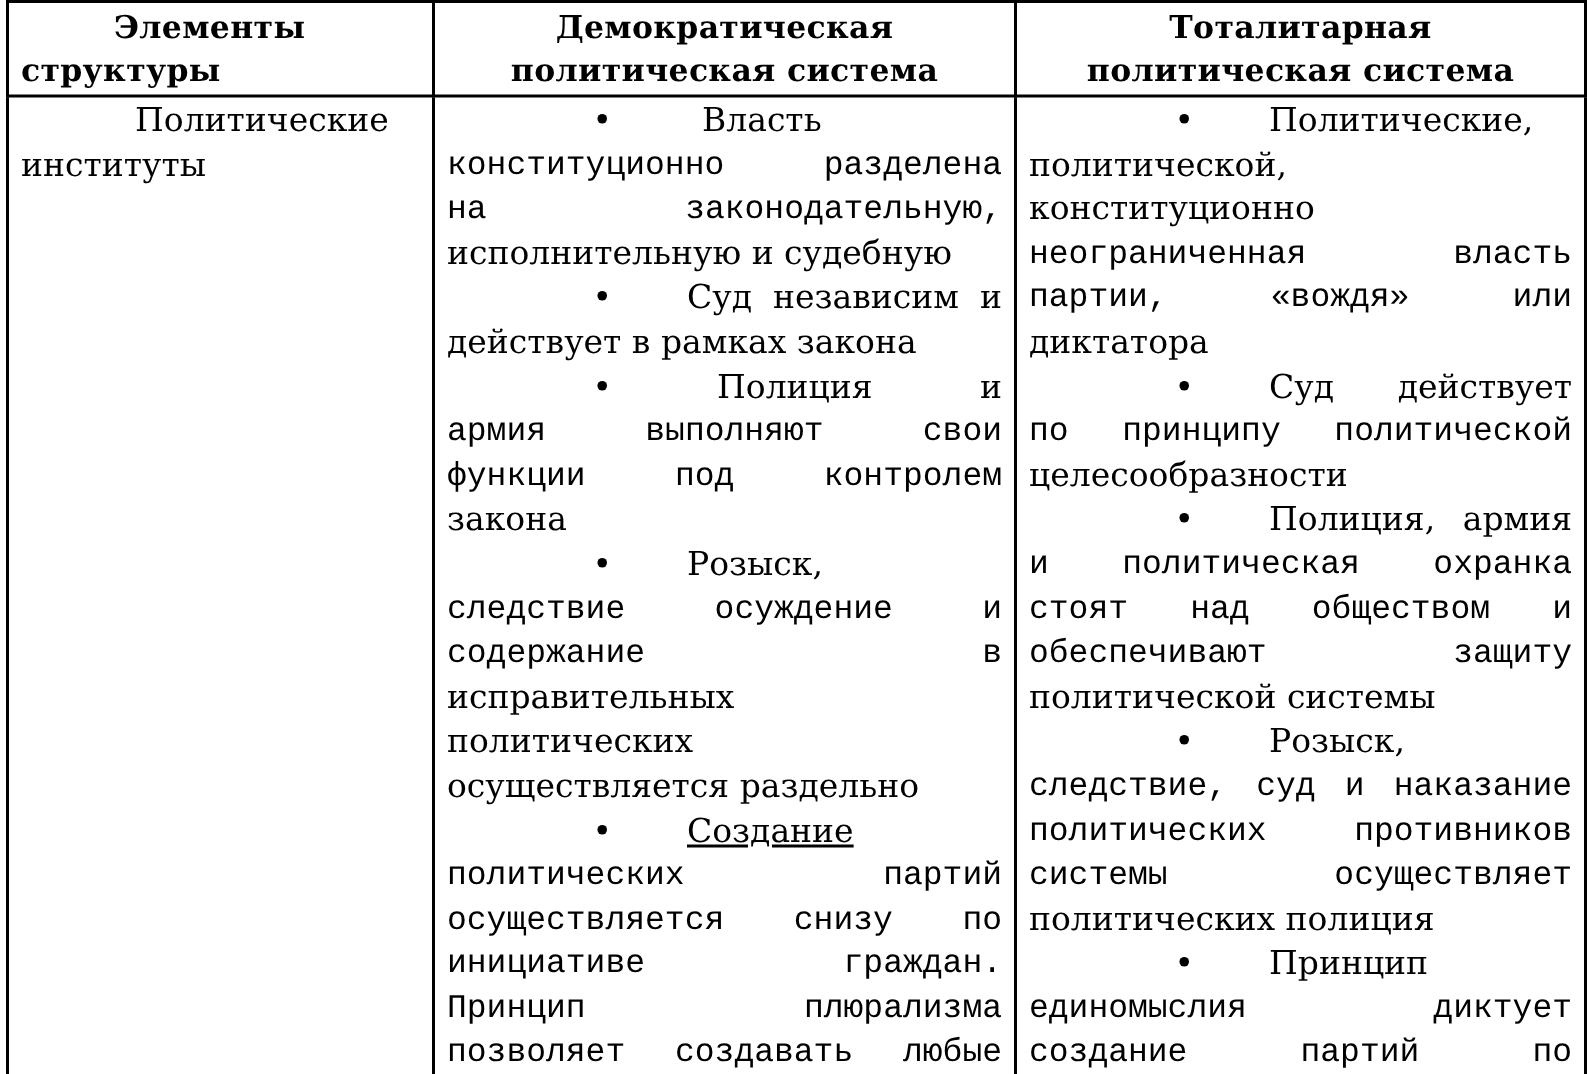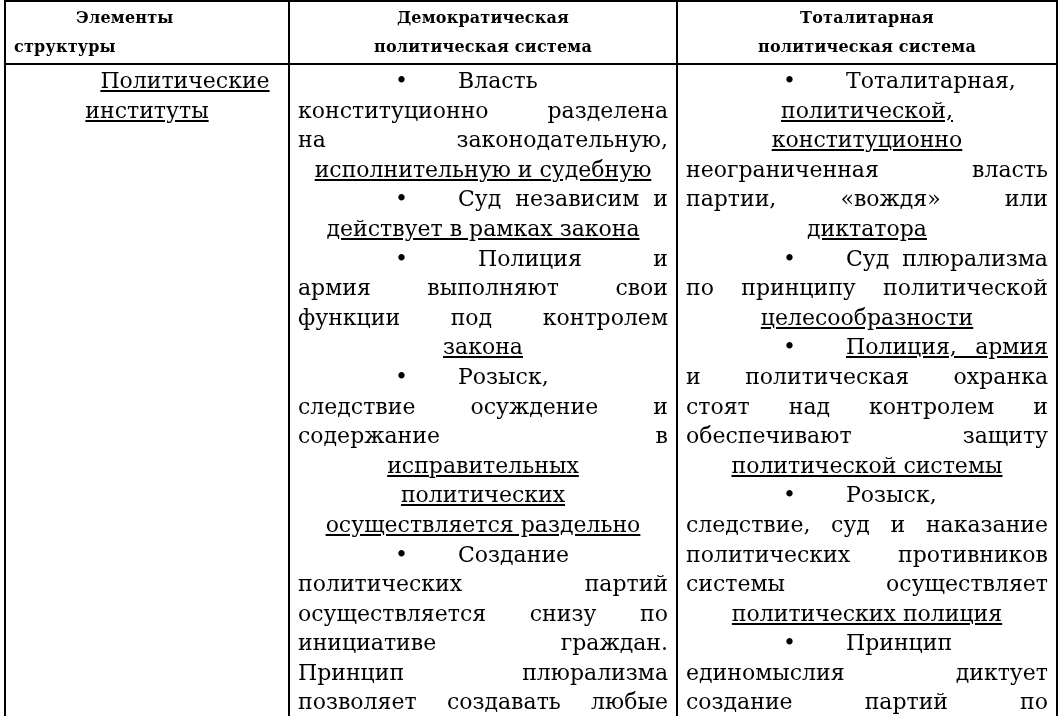--- a/index.html
+++ b/index.html
@@ -15,34 +15,34 @@
       width: 1052px;
     }
     col.c1 { width: 284px; }
     col.c2 { width: 388px; }
     col.c3 { width: 380px; }
     th, td {
       border: 2px solid #000; vertical-align: top;
       padding: 0 8px 0 8px;
     }
     th {
-      font-weight: bold; font-size: 16px; line-height: 29px;
+      font-weight: bold; font-size: 21px; line-height: 29px;
       text-align: center; height: 60px; padding-top: 1px;
       font-family: "DejaVu Serif", serif; letter-spacing: 0.2px;
     }
     th.left { text-align: left; }
     th .line { display: block; }
     td { height: 700px; padding-top: 1px; }
     .bullet-item { margin: 0; }
     .bullet-item .first {
       display: flex; justify-content: flex-start;
     }
     .bi-dot { width: 160px; text-align: right; padding-right: 50px; box-sizing: border-box; flex: none; }
-    .j { display: block; text-align: justify; text-align-last: justify; }
-    .l { display: block; text-align: center; text-decoration: underline; }
+    .j { display: block; text-align: justify; text-align-last: justify; font-family: Liberation Mono, monospace; }
+    .l { display: block; text-align: left; }
   </style>
 </head>
 <body>
 
 <div class="page">
   <table>
     <colgroup>
         <col class="c1">
         <col class="c2">
         <col class="c3">
@@ -66,21 +66,21 @@
     <tbody>
       <tr>
         <td>
           <span class="l" style="padding-left:76px">Политические</span>
           <span class="l">институты</span>
         </td>
         <td id="dem">
             <div class="bullet-item">
               <div class="first">
                 <span class="bi-dot">•</span>
-                <span style="flex: 1 1 0%; text-align: justify; text-align-last: justify;">Власть</span>
+                <span style="flex: 1 1 0%; text-align: justify; text-align-last: justify; margin-left: 10px;">Власть</span>
               </div>
               <span class="j">конституционно разделена</span>
               <span class="j">на законодательную,</span>
               <span class="l">исполнительную и судебную</span>
             </div>
             <div class="bullet-item">
               <div class="first">
                 <span class="bi-dot">•</span>
                 <span style="flex: 1 1 0%; text-align: justify; text-align-last: justify;">Суд независим и</span>
               </div>
@@ -102,56 +102,56 @@
               </div>
               <span class="j">следствие осуждение и</span>
               <span class="j">содержание в</span>
               <span class="l">исправительных</span>
               <span class="l">политических</span>
               <span class="l">осуществляется раздельно</span>
             </div>
             <div class="bullet-item">
               <div class="first">
                 <span class="bi-dot">•</span>
-                <span style="flex: 1 1 0%; text-align: justify; text-align-last: justify;">Создание</span>
+                <span style="flex: 1 1 0%; text-align: justify; text-align-last: justify; text-decoration: underline;">Создание</span>
               </div>
               <span class="j">политических партий</span>
               <span class="j">осуществляется снизу по</span>
               <span class="j">инициативе граждан.</span>
               <span class="j">Принцип плюрализма</span>
               <span class="j">позволяет создавать любые</span>
             </div>
           </td>
         <td id="tot">
             <div class="bullet-item">
               <div class="first">
                 <span class="bi-dot">•</span>
-                <span style="flex: 1 1 0%; text-align: justify; text-align-last: justify;">Тоталитарная,</span>
+                <span style="flex: 1 1 0%; text-align: justify; text-align-last: justify;">Политические,</span>
               </div>
               <span class="l">политической,</span>
               <span class="l">конституционно</span>
               <span class="j">неограниченная власть</span>
               <span class="j">партии, «вождя» или</span>
               <span class="l">диктатора</span>
             </div>
             <div class="bullet-item">
               <div class="first">
                 <span class="bi-dot">•</span>
-                <span style="flex: 1 1 0%; text-align: justify; text-align-last: justify;">Суд плюрализма</span>
+                <span style="flex: 1 1 0%; text-align: justify; text-align-last: justify;">Суд действует</span>
               </div>
               <span class="j">по принципу политической</span>
               <span class="l">целесообразности</span>
             </div>
             <div class="bullet-item">
               <div class="first">
                 <span class="bi-dot">•</span>
-                <span style="flex: 1 1 0%; text-align: justify; text-align-last: justify; text-decoration: underline;">Полиция, армия</span>
+                <span style="flex: 1 1 0%; text-align: justify; text-align-last: justify;">Полиция, армия</span>
               </div>
               <span class="j">и политическая охранка</span>
-              <span class="j">стоят над контролем и</span>
+              <span class="j">стоят над обществом и</span>
               <span class="j">обеспечивают защиту</span>
               <span class="l">политической системы</span>
             </div>
             <div class="bullet-item">
               <div class="first">
                 <span class="bi-dot">•</span>
                 <span style="flex: 1 1 0%; text-align: justify; text-align-last: justify;">Розыск,</span>
               </div>
               <span class="j">следствие, суд и наказание</span>
               <span class="j">политических противников</span>

